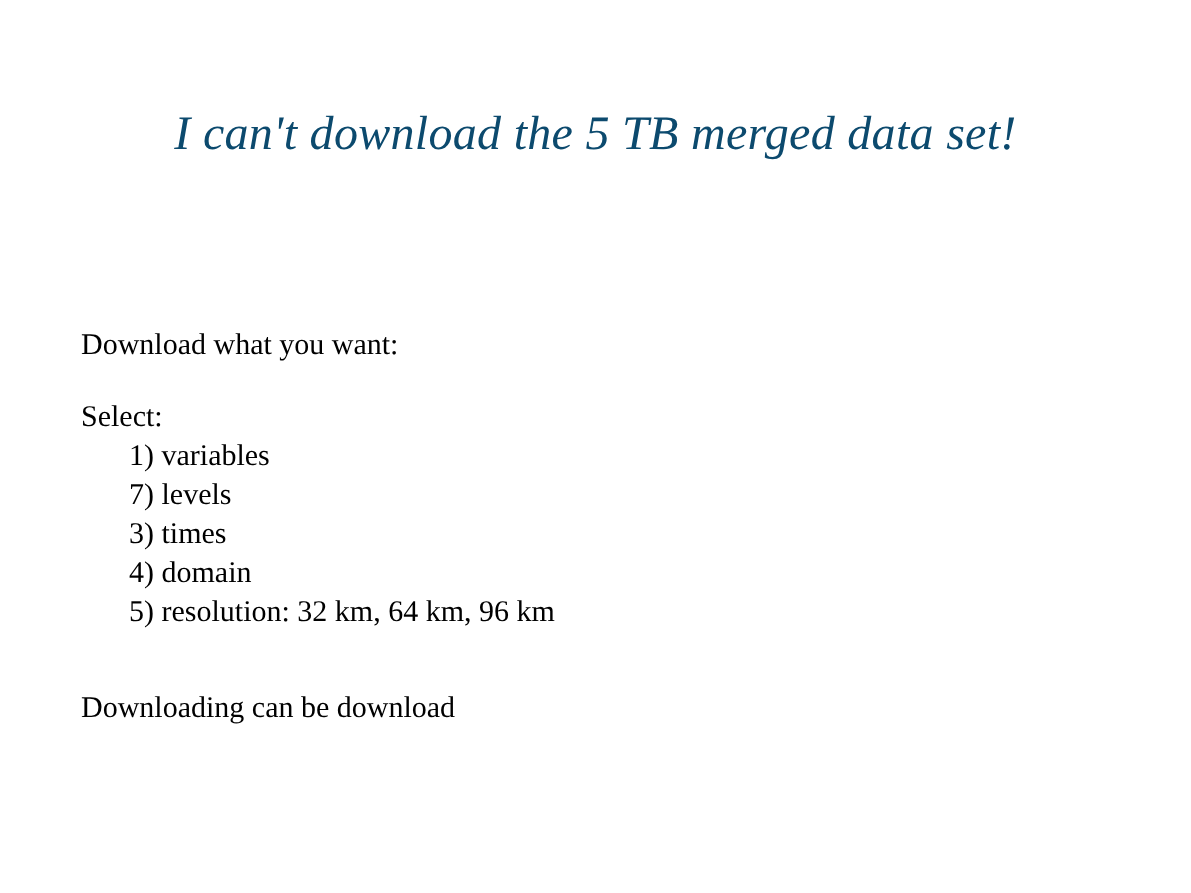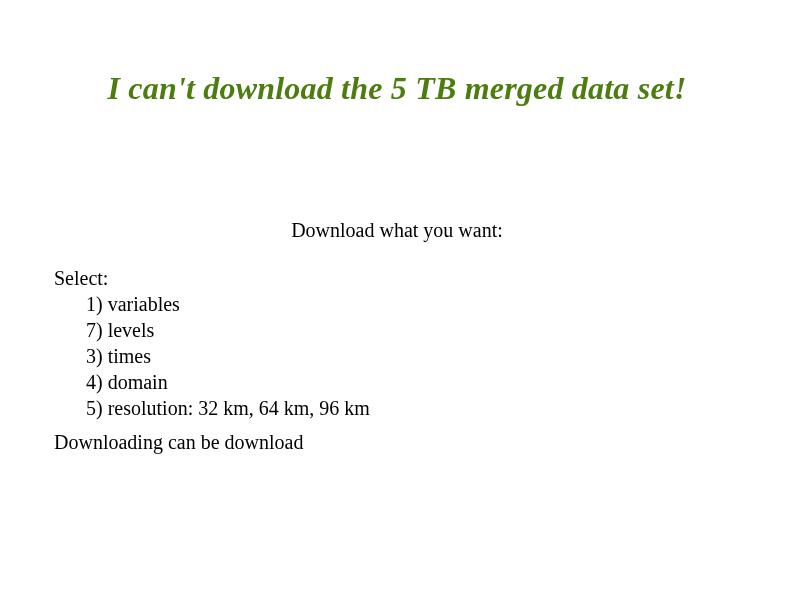--- a/index.html
+++ b/index.html
@@ -10,41 +10,40 @@
       font-family: "Times New Roman", Times, serif;
       color: #000000;
       position: relative;
     }
     .slide {
       padding: 70px 54px 0 54px;
     }
     .title {
       font-size: 32px;
       font-style: italic;
-      font-weight: bold;
-      color: #4d7c0f;
+      font-weight: normal;
+      color: #0c4a6e;
       text-align: center;
       margin-bottom: 110px;
       letter-spacing: 0.2px;
     }
     .body-text {
       font-size: 20px;
       color: #000000;
       line-height: 1.3;
     }
     .intro {
       margin-bottom: 22px;
-      text-align: center;
     }
     .select-label {
       margin-bottom: 0;
     }
     .list {
       padding-left: 32px;
-      margin-bottom: 8px;
+      margin-bottom: 38px;
     }
     .list-item {
       display: block;
     }
     .footer-line {
       margin-top: 0;
     }
   </style>
 </head>
 <body>

